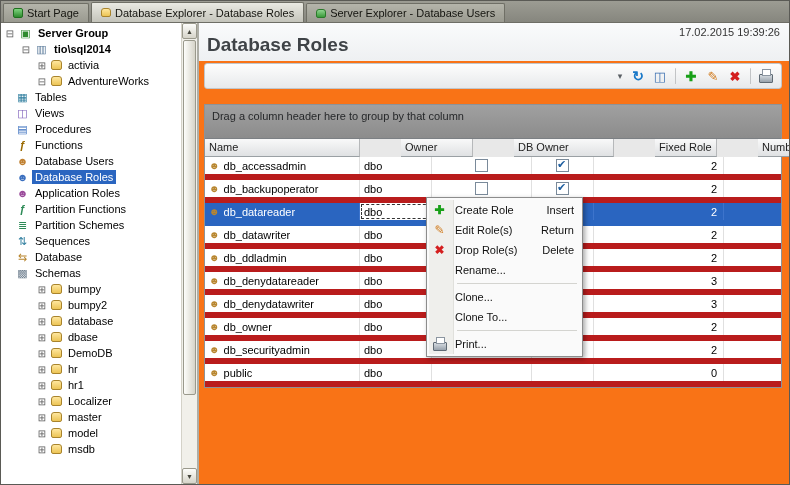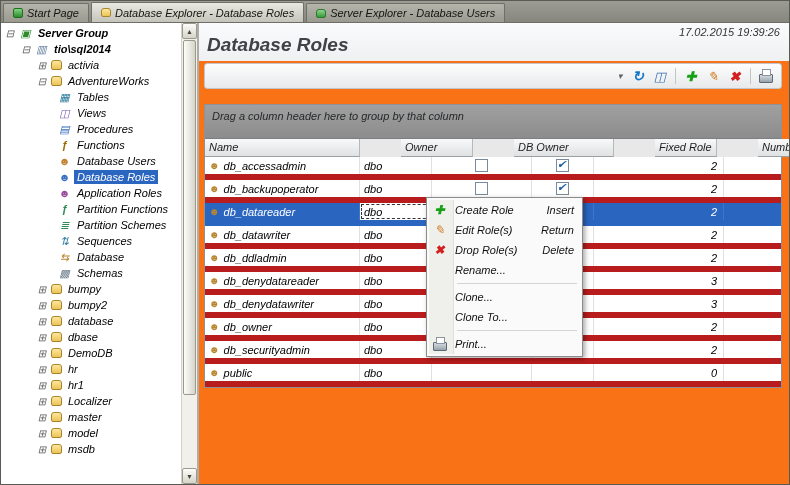--- a/index.html
+++ b/index.html
@@ -1,39 +1,39 @@
 <!DOCTYPE html>
 <html><head>
 <meta charset="utf-8">
 <style>
   * { margin:0; padding:0; box-sizing:border-box; }
   html,body { width:790px; height:485px; overflow:hidden; }
   body { font-family:"Liberation Sans", sans-serif; font-size:11px; }
 
-  .app { position:relative; width:790px; height:485px; border:1px solid #5a5a55; background:#8f8f87; overflow:hidden;font-style:italic; }
+  .app { position:relative; width:790px; height:485px; border:1px solid #5a5a55; background:#8f8f87; overflow:hidden; }
 
   
   .tabbar { height:22px; display:flex; align-items:flex-end; background:linear-gradient(#9c9c93,#86867e); padding:2px 0 0 2px; gap:2px; border-bottom:1px solid #6e6e66; }
   .tab { height:19px; display:flex; align-items:center; gap:4px; padding:0 9px; background:linear-gradient(#b4b4aa,#9a9a90); border:1px solid #6f6f66; border-bottom:none; border-radius:2px 2px 0 0; color:#14140f; white-space:nowrap; cursor:default; }
   .tab[data-active="true"] { height:20px; background:linear-gradient(#e9e9e2,#c4c4bb); }
   .tab-icon { width:10px; height:9px; flex:none; }
   .tab-icon[data-icon="start-page"] { background:linear-gradient(#7fd47f,#2e8b2e); border:1px solid #1f6f1f; border-radius:2px; height:10px; }
   .tab-icon[data-icon="database-explorer"] { background:linear-gradient(#ffe79e,#ecc455); border:1px solid #a9842c; border-radius:3px 3px 2px 2px; }
   .tab-icon[data-icon="server-explorer"] { background:linear-gradient(#8fd48f,#3a9a3a); border:1px solid #2a7a2a; border-radius:3px 3px 2px 2px; }
 
   
   .content { display:flex; height:461px; }
   .tree-panel { width:198px; background:#fff; border-right:2px solid #aeaea6; display:flex; flex:none; }
   .tree { flex:1; overflow:hidden; padding-top:2px; }
 
   .tree-item { display:flex; align-items:center; height:16px; gap:3px; white-space:nowrap; cursor:default; }
   .tree-item[data-depth="0"] { padding-left:3px; }
   .tree-item[data-depth="1"] { padding-left:19px; }
   .tree-item[data-depth="2"] { padding-left:35px; }
-  .tree-item[data-depth="3"] { padding-left:42px; }
+  .tree-item[data-depth="3"] { }
   .expander { width:12px; flex:none; font-size:10px; color:#5a5a5a; display:inline-flex; align-items:center; justify-content:center; }
   .expander[data-expander="minus"]::before { content:"⊟"; }
   .expander[data-expander="plus"]::before { content:"⊞"; }
   .tree-icon { width:13px; height:12px; flex:none; display:inline-flex; align-items:center; justify-content:center; font-size:11px; line-height:12px; }
   .tree-icon[data-icon="server-group"]::before { content:"▣"; color:#2e8b2e; }
   .tree-icon[data-icon="server"]::before { content:"▥"; color:#5a7a9a; }
   .tree-icon[data-icon="database"] { background:linear-gradient(#ffe79e,#ecc455); border:1px solid #a9842c; border-radius:3px 3px 2px 2px; width:11px; height:10px; }
   .tree-icon[data-icon="tables"]::before { content:"▦"; color:#2e7d9e; }
   .tree-icon[data-icon="views"]::before { content:"◫"; color:#7a5ab8; }
   .tree-icon[data-icon="procedures"]::before { content:"▤"; color:#3a6fbf; }

